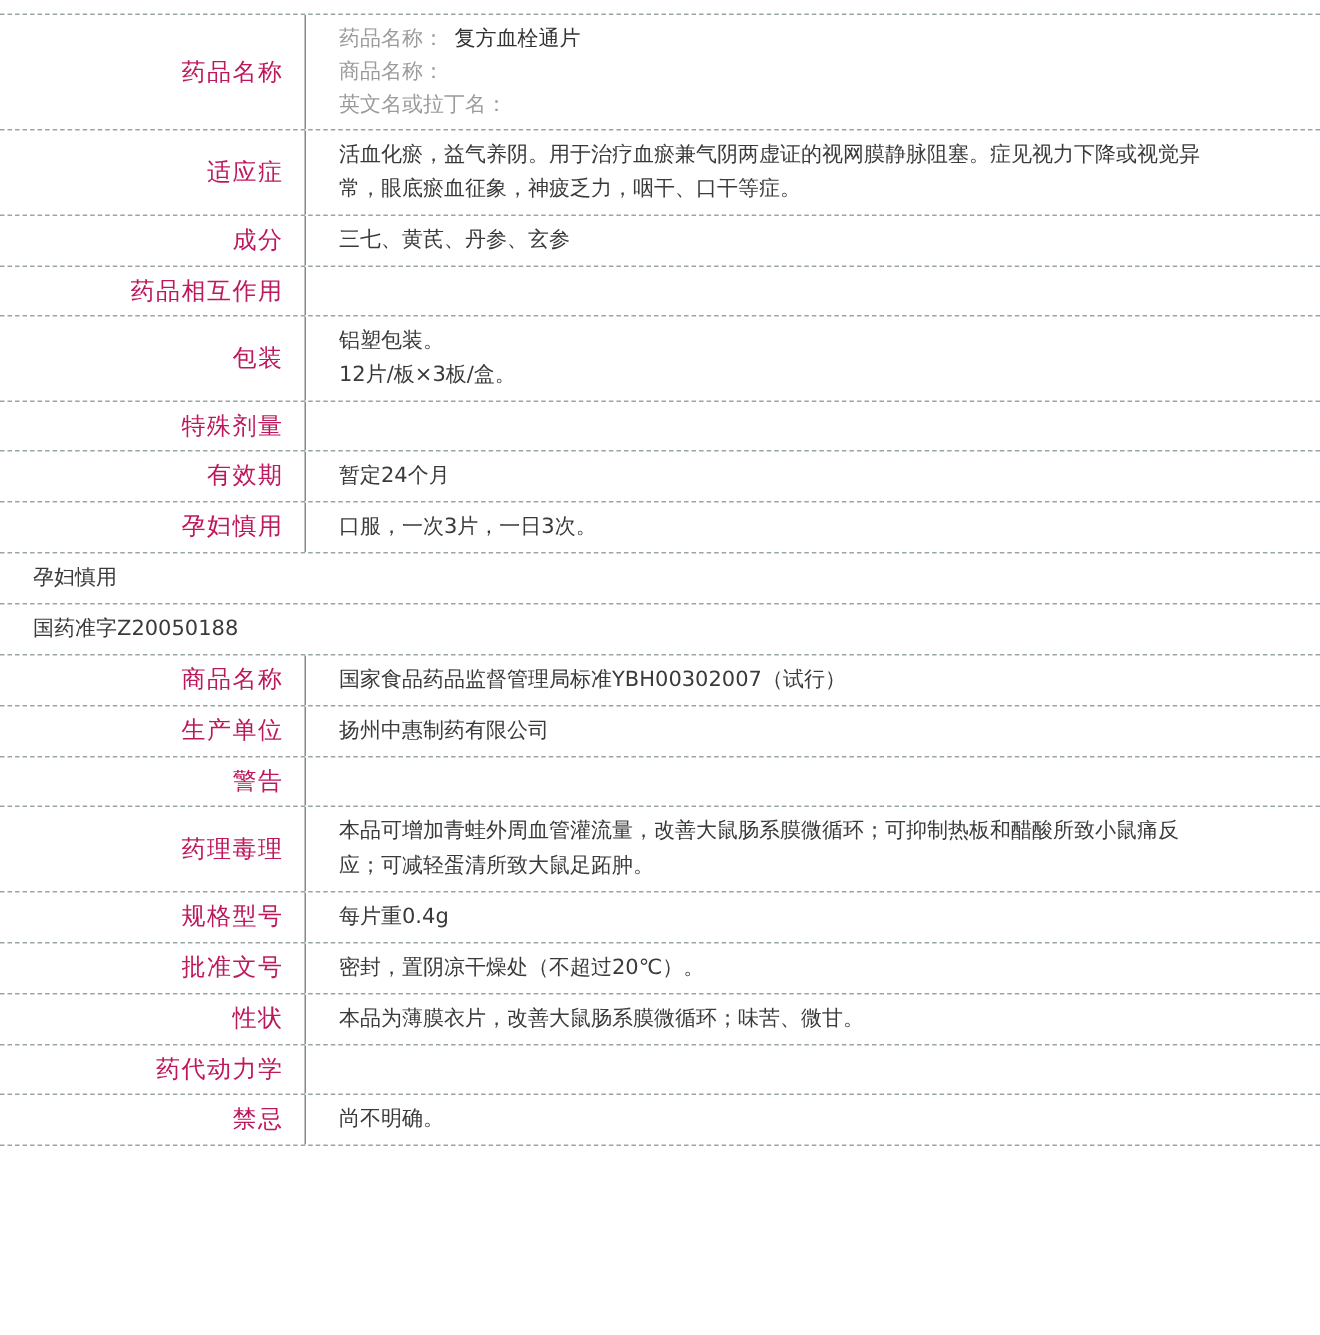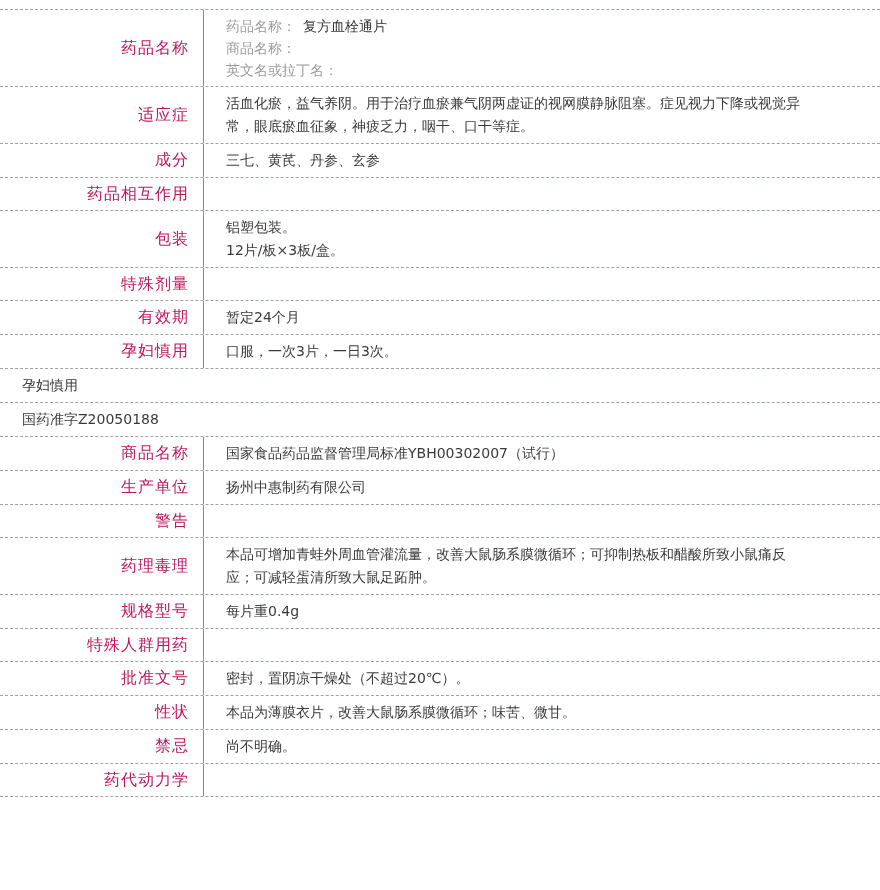--- a/index.html
+++ b/index.html
@@ -140,38 +140,34 @@
   <div class="row">
     <div class="label-cell">药理毒理</div>
     <div class="value-cell">本品可增加青蛙外周血管灌流量，改善大鼠肠系膜微循环；可抑制热板和醋酸所致小鼠痛反应；可减轻蛋清所致大鼠足跖肿。</div>
   </div>
 
   <div class="row">
     <div class="label-cell">规格型号</div>
     <div class="value-cell">每片重0.4g</div>
   </div>
 
-  <div class="row">
-    <div class="label-cell">特殊人群用药</div>
-    <div class="value-cell"></div>
-  </div>
 
   <div class="row">
     <div class="label-cell">批准文号</div>
     <div class="value-cell">密封，置阴凉干燥处（不超过20℃）。</div>
   </div>
 
   <div class="row">
     <div class="label-cell">性状</div>
     <div class="value-cell">本品为薄膜衣片，改善大鼠肠系膜微循环；味苦、微甘。</div>
   </div>
 
   <div class="row">
-    <div class="label-cell">禁忌</div>
-    <div class="value-cell">尚不明确。</div>
+    <div class="label-cell">药代动力学</div>
+    <div class="value-cell"></div>
   </div>
 
   <div class="row">
-    <div class="label-cell">药代动力学</div>
-    <div class="value-cell"></div>
+    <div class="label-cell">禁忌</div>
+    <div class="value-cell">尚不明确。</div>
   </div>
 
 </div>
 
 </body></html>

